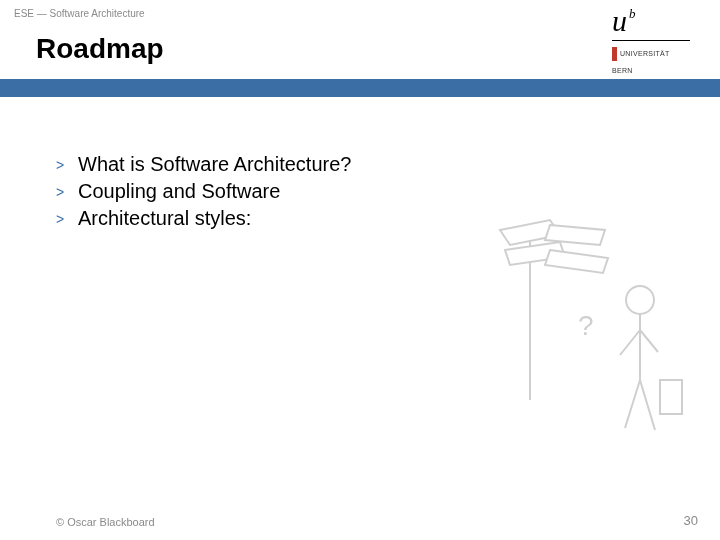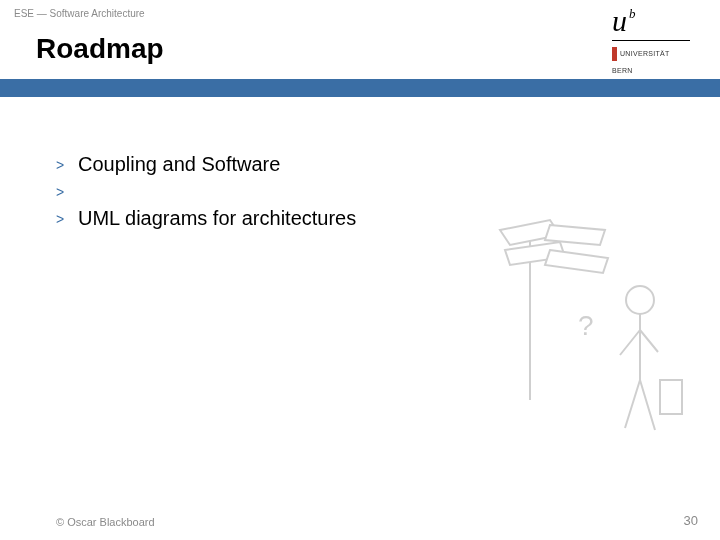--- a/index.html
+++ b/index.html
@@ -53,21 +53,21 @@
   <g stroke="#444" stroke-width="2" fill="#fff">
     <circle cx="230" cy="120" r="14"></circle>
     <path d="M230 134 L230 200 M230 150 L210 175 M230 150 L248 172 M230 200 L215 248 M230 200 L245 250" fill="none"></path>
     <rect x="250" y="200" width="22" height="34" fill="#fff"></rect>
     <text x="168" y="155" font-size="28" fill="#444" stroke="none">?</text>
   </g>
 </svg>
 
 <div class="content">
   <ul class="l1">
+    <li><span>What is Software Architecture?</span></li>
     <li><span>Coupling and Software</span></li>
-    <li>
+    <li><span>Architectural styles:</span>
     </li>
-    <li><span>UML diagrams for architectures</span></li>
   </ul>
 </div>
 
 <div class="footer">© Oscar Blackboard</div>
 <div class="pagenum">30</div>
 
 </body></html>

